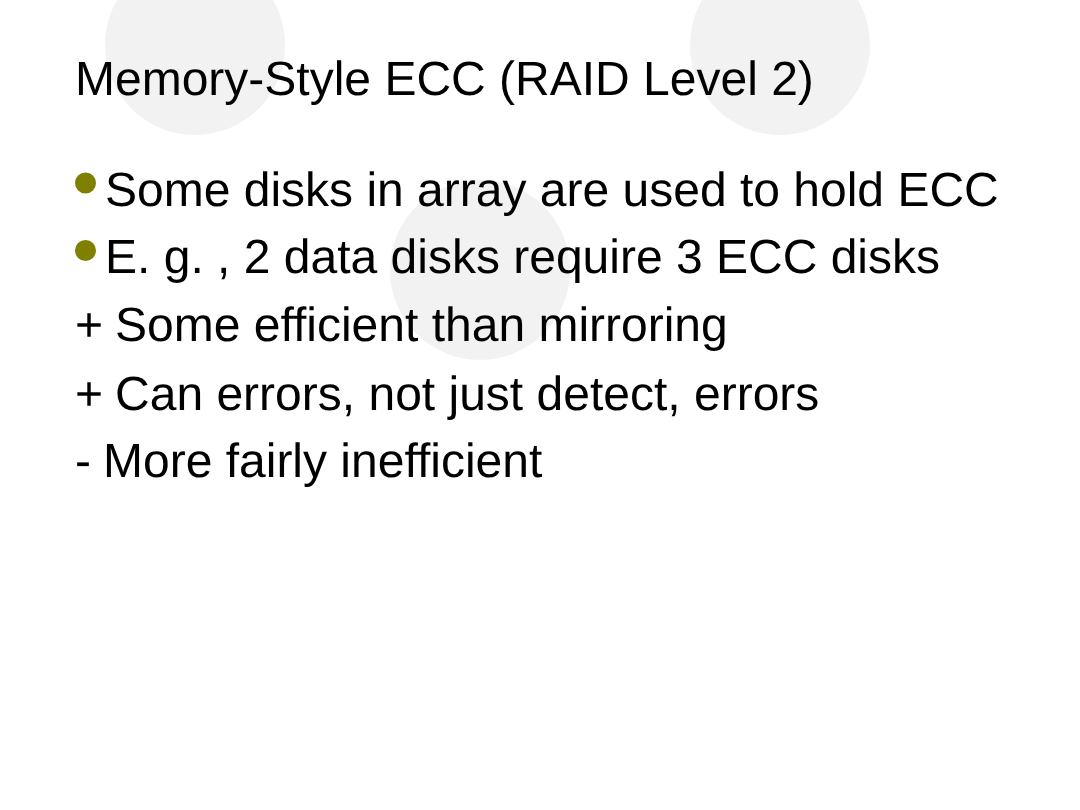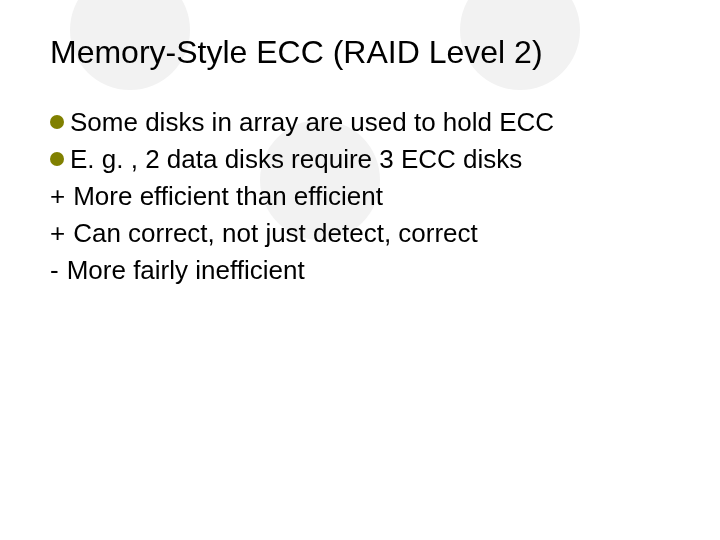--- a/index.html
+++ b/index.html
@@ -25,21 +25,21 @@
     position: relative;
     z-index: 1;
     padding: 34px 30px 0 50px;
   }
   .title {
     font-size: 32px;
     font-weight: 400;
     margin-bottom: 34px;
   }
   .body {
-    font-size: 26px;
+    font-size: 32px;
     line-height: 1.35;
   }
   .line {
     display: flex;
     align-items: flex-start;
     margin-bottom: 2px;
   }
   .dot {
     width: 14px;
     height: 14px;
@@ -74,26 +74,26 @@
       <span class="text">Some disks in array are used to hold ECC</span>
     </div>
 
     <div class="line">
       <span class="dot"></span>
       <span class="text">E. g. , 2 data disks require 3 ECC disks</span>
     </div>
 
     <div class="line">
       <span class="prefix">+</span>
-      <span class="text">More efficient than efficient</span>
+      <span class="text">Some efficient than mirroring</span>
     </div>
 
     <div class="line">
       <span class="prefix">+</span>
-      <span class="text">Can correct, not just detect, correct</span>
+      <span class="text">Can errors, not just detect, errors</span>
     </div>
 
     <div class="line">
       <span class="prefix">-</span>
       <span class="text">More fairly inefficient</span>
     </div>
 
   </div>
 </div>
 

